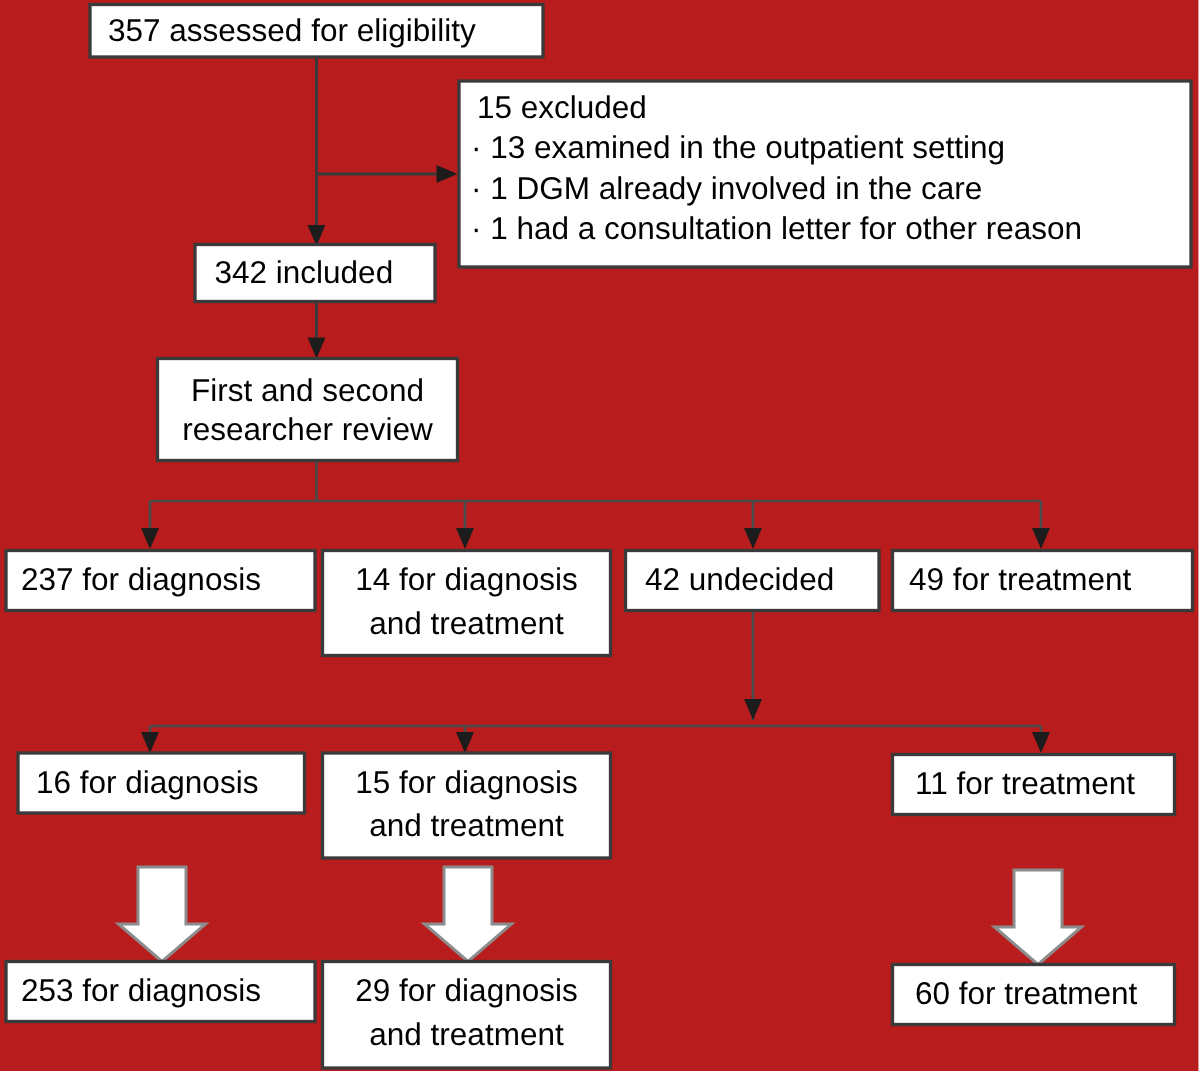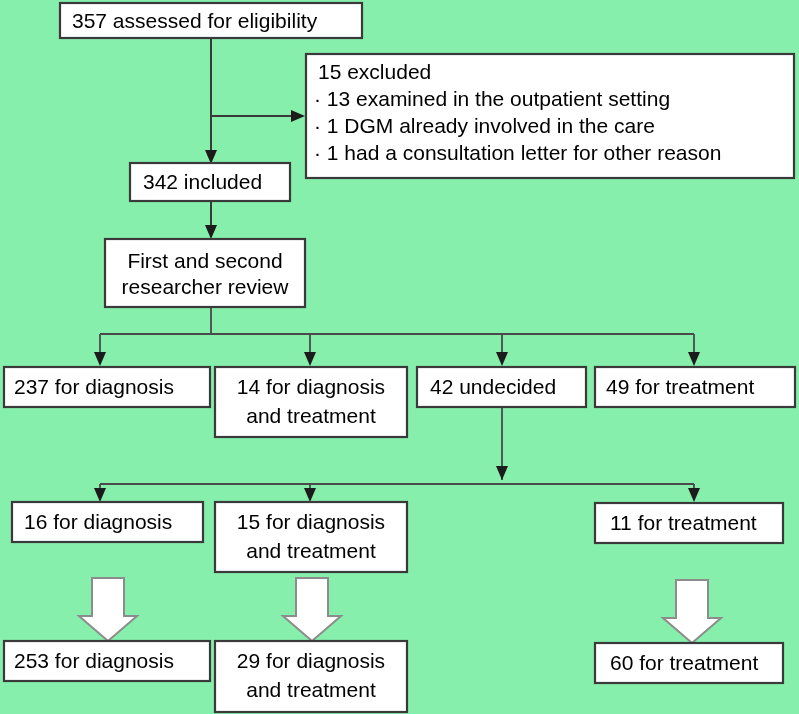--- a/index.html
+++ b/index.html
@@ -4,21 +4,21 @@
 <style>
   html, body {
     margin: 0;
     padding: 0;
     background: #ffffff;
   }
   #flowchart-root {
     position: relative;
     width: 799px;
     height: 714px;
-    background: #86efac;
+    background: #b91c1c;
     font-family: "Liberation Sans", sans-serif;
     overflow: hidden;
   }
   svg.chart-svg {
     position: absolute;
     top: 0;
     left: 0;
     width: 799px;
     height: 714px;
   }

